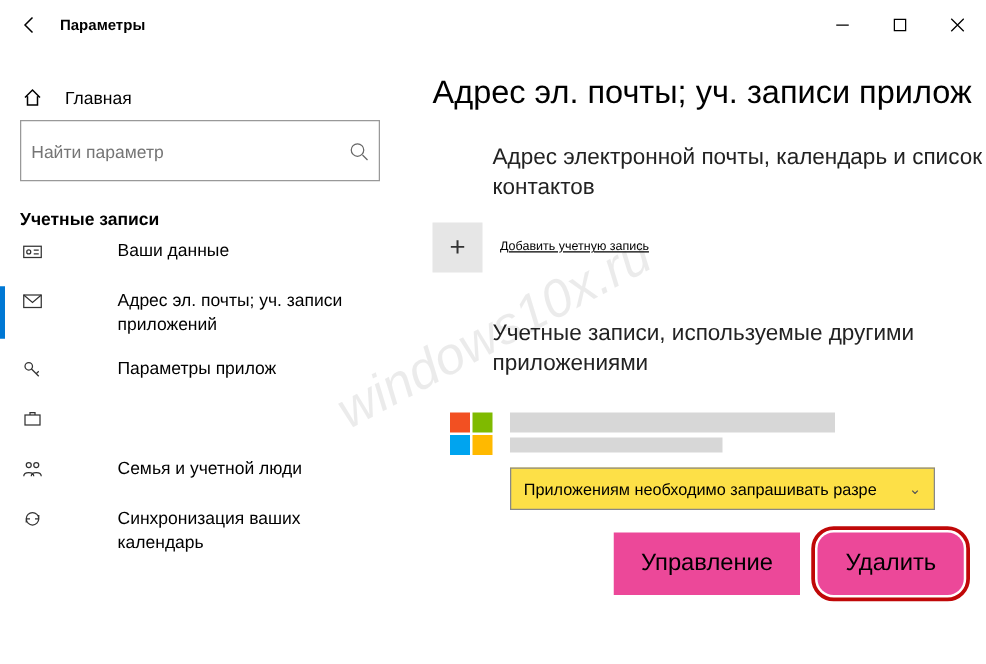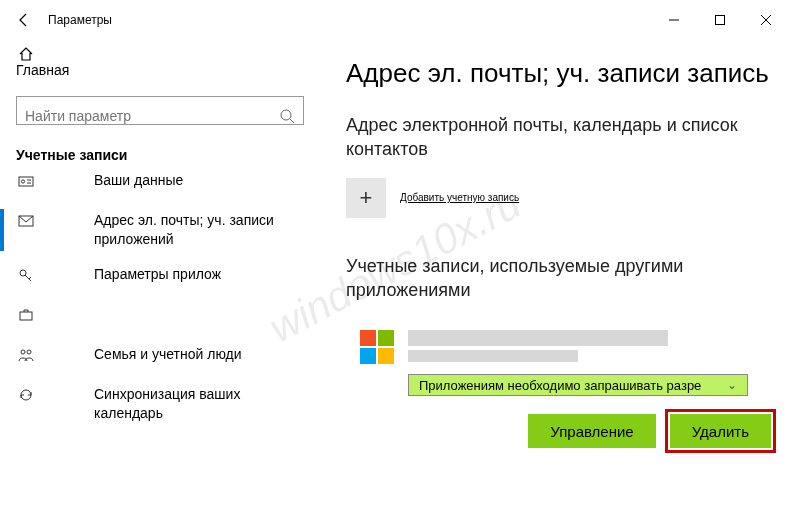--- a/index.html
+++ b/index.html
@@ -1,52 +1,52 @@
 <!DOCTYPE html>
 <html><head>
 <meta charset="utf-8">
 <style>
 * { margin:0; padding:0; box-sizing:border-box; font-family:"Segoe UI",sans-serif; }
 body { width:789px; height:531px; background:#fff; overflow:hidden; position:relative; }
 .titlebar { height:40px; display:flex; align-items:center; }
 .back-btn { width:48px; height:40px; display:flex; align-items:center; justify-content:center; cursor:pointer; }
-.title { font-size:12px; color:#000; }
+.title { font-size:12px; color:#000;font-weight:bold; }
 .win-ctrl { margin-left:auto; display:flex; }
 .win-ctrl div { width:46px; height:40px; display:flex; align-items:center; justify-content:center; cursor:pointer; }
 .layout { display:flex; height:491px; }
 .sidebar { width:320px; padding:0 16px; }
-.home-row { display:flex; align-items:flex-start; height:40px; margin-top:6px; cursor:pointer;flex-direction:column; }
+.home-row { display:flex; align-items:flex-end; height:40px; margin-top:6px; cursor:pointer; }
 .home-row .ic { width:20px; display:flex; justify-content:center; margin-right:16px; }
 .home-row span.lbl { font-size:14px; }
-.search { margin-top:10px; height:29px; border:1px solid #999; display:flex; align-items:flex-end; padding:0 8px; }
+.search { margin-top:10px; height:49px; border:1px solid #999; display:flex; align-items:center; padding:0 8px; }
 .search input { flex:1; border:none; outline:none; font-size:14px; background:transparent; }
 .section-hdr { font-size:14px; font-weight:600; margin-top:22px; }
 .nav-item { display:flex; align-items:flex-start; min-height:40px; padding:8px 0 8px 0; margin-left:-16px; padding-left:16px; cursor:pointer; position:relative; }
 .nav-item .ic { width:20px; display:flex; justify-content:center; margin-right:16px; margin-top:2px; flex-shrink:0; }
 .nav-item .lbl { font-size:14px; line-height:1.35;margin-left:42px; }
 .nav-item.active::before { content:""; position:absolute; left:0; top:6px; bottom:6px; width:4px; background:#0078d4; }
 .main { flex:1; padding:18px 0 0 26px; overflow:hidden; }
 .main h1 { font-size:26px; font-weight:400; margin-bottom:24px; white-space:nowrap; }
-.main h2 { font-size:18px; font-weight:400; color:#222; margin-bottom:16px; line-height:1.35; }
+.main h2 { font-size:18px; font-weight:400; color:#222; margin-bottom:16px; line-height:1.35;margin-left:48px; }
 .add-row { display:flex; align-items:center; margin-bottom:36px; cursor:pointer; }
 .add-tile { width:40px; height:40px; background:#e6e6e6; display:flex; align-items:center; justify-content:center; margin-right:14px; font-size:22px; color:#333; }
 .add-lbl { font-size:10px;text-decoration:underline; }
 .acct-card { margin-top:18px; padding:10px 14px 14px 14px; }
 .acct-top { display:flex; align-items:flex-start; }
 .ms-logo { width:34px; height:34px; display:grid; grid-template-columns:1fr 1fr; grid-template-rows:1fr 1fr; gap:2px; margin-right:14px; flex-shrink:0; }
 .ms-logo div:nth-child(1){background:#f25022}.ms-logo div:nth-child(2){background:#7fba00}.ms-logo div:nth-child(3){background:#00a4ef}.ms-logo div:nth-child(4){background:#ffb900}
 .acct-info { flex:1; }
 .redacted { background:#d7d7d7; height:16px; width:260px; margin-bottom:4px; }
 .redacted.sm { width:170px; height:12px; }
-.dropdown { margin-top:12px; height:22px; border:1px solid #888; background:#bef264; display:flex; align-items:center; padding:0 10px; width:340px; cursor:pointer; }
+.dropdown { margin-top:12px; height:34px; border:1px solid #888; background:#fde047; display:flex; align-items:center; padding:0 10px; width:340px; cursor:pointer; }
 .dropdown .txt { flex:1; font-size:13px; white-space:nowrap; overflow:hidden; }
 .dropdown .chev { font-size:12px; color:#555; }
 .btn-row { display:flex; justify-content:flex-end; gap:14px; margin-top:18px; padding-right:4px; }
-.btn { height:34px; padding:0 22px; background:#84cc16; border:none; font-size:15px; cursor:pointer; display:flex; align-items:center; }
-.btn.hl { outline:3px solid #c00808; outline-offset:2px; }
+.btn { height:50px; padding:0 22px; background:#ec4899; border:none; font-size:19px; cursor:pointer; display:flex; align-items:center; }
+.btn.hl { outline:3px solid #c00808; outline-offset:2px;border-radius:13px; }
 .watermark { position:absolute; top:50%; left:50%; transform:translate(-50%,-50%) rotate(-28deg); font-size:42px; color:rgba(0,0,0,0.08); pointer-events:none; font-style:italic; white-space:nowrap; }
 svg { display:block; }
 </style>
 </head>
 <body>
 
 <div class="titlebar">
   <div class="back-btn">
     <svg width="16" height="16" viewBox="0 0 16 16">
         <path d="M10 2 L4 8 L10 14" stroke="#000" stroke-width="1.2" fill="none"></path>
@@ -144,21 +144,21 @@
       <span class="ic">
           <svg width="16" height="16" viewBox="0 0 16 16">
             <path d="M3 8 A5 5 0 0 1 13 8 M13 8 A5 5 0 0 1 3 8 M13 5 V8 H10 M3 11 V8 H6" stroke="#333" fill="none"></path>
           </svg>
         </span>
       <span class="lbl">Синхронизация ваших календарь</span>
     </div>
   </div>
 
   <div class="main">
-    <h1>Адрес эл. почты; уч. записи запись</h1>
+    <h1>Адрес эл. почты; уч. записи прилож</h1>
     <h2>Адрес электронной почты, календарь и список контактов</h2>
     <div class="add-row">
       <div class="add-tile">+</div>
       <div class="add-lbl">Добавить учетную запись</div>
     </div>
     <h2>Учетные записи, используемые другими приложениями</h2>
     <div class="acct-card">
       <div class="acct-top">
         <div class="ms-logo">
             <div></div>

